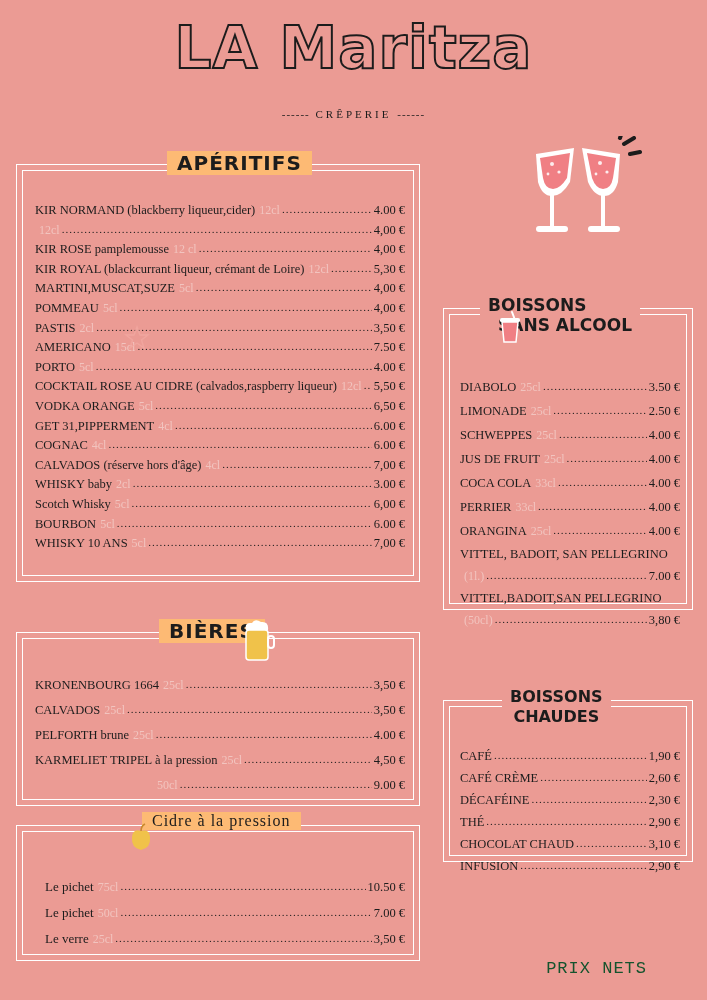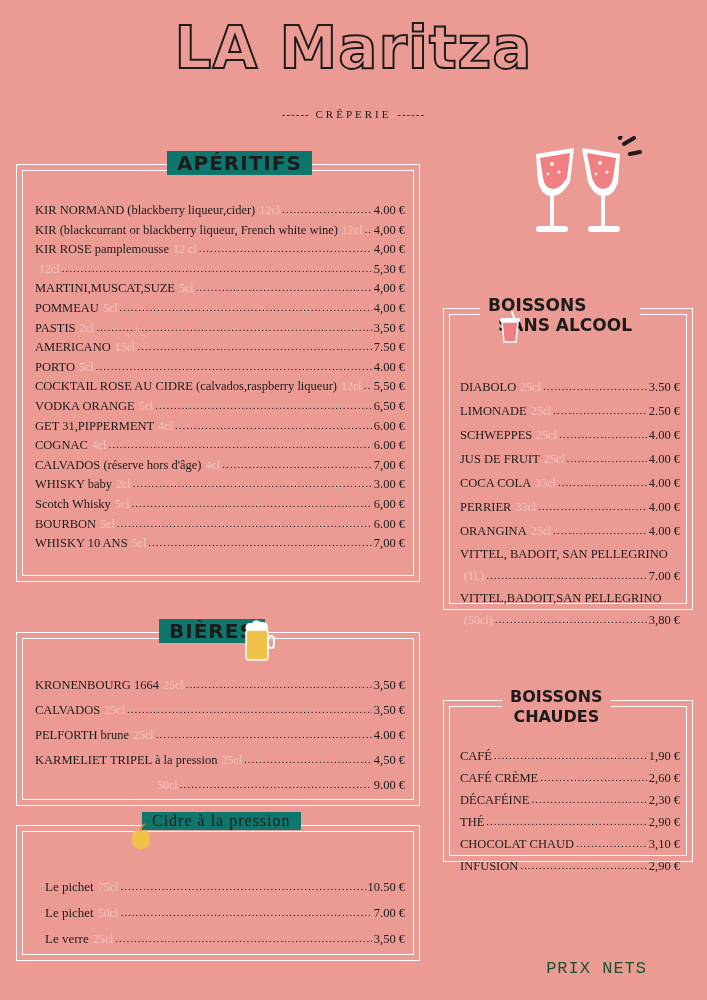--- a/index.html
+++ b/index.html
@@ -48,21 +48,21 @@
     border:1px solid #ffffff;
     box-sizing:border-box;
   }
   .section-head{
     position:absolute;
     font-family:"DejaVu Sans", sans-serif;
     font-weight:700;
     font-size:20px;
     letter-spacing:1px;
     color:#1c1c1c;
-    background:#0f766e;
+    background:#fdba74;
     padding:0 10px;
     white-space:nowrap;
   }
   .rows{
     position:absolute;
     left:18px;right:14px;
     top:0;
   }
   .row{
     display:flex;
@@ -179,32 +179,32 @@
     <div class="panel-inner"></div>
     <div class="section-head">APÉRITIFS</div>
     <div class="rows">
         <div class="row">
           <span class="name">KIR NORMAND (blackberry liqueur,cider)</span>
           <span class="vol">12cl</span>
           <span class="dots">........................................................................................................................</span>
           <span class="price">4.00 €</span>
         </div>
         <div class="row">
-          <span class="name">KIR (blackcurrant or blackberry liqueur, French white wine)</span>
           <span class="vol">12cl</span>
           <span class="dots">........................................................................................................................</span>
           <span class="price">4,00 €</span>
         </div>
         <div class="row">
           <span class="name">KIR ROSE pamplemousse</span>
           <span class="vol">12 cl</span>
           <span class="dots">........................................................................................................................</span>
           <span class="price">4,00 €</span>
         </div>
         <div class="row">
+          <span class="name">KIR ROYAL (blackcurrant liqueur, crémant de Loire)</span>
           <span class="vol">12cl</span>
           <span class="dots">........................................................................................................................</span>
           <span class="price">5,30 €</span>
         </div>
         <div class="row">
           <span class="name">MARTINI,MUSCAT,SUZE</span>
           <span class="vol">5cl</span>
           <span class="dots">........................................................................................................................</span>
           <span class="price">4,00 €</span>
         </div>

